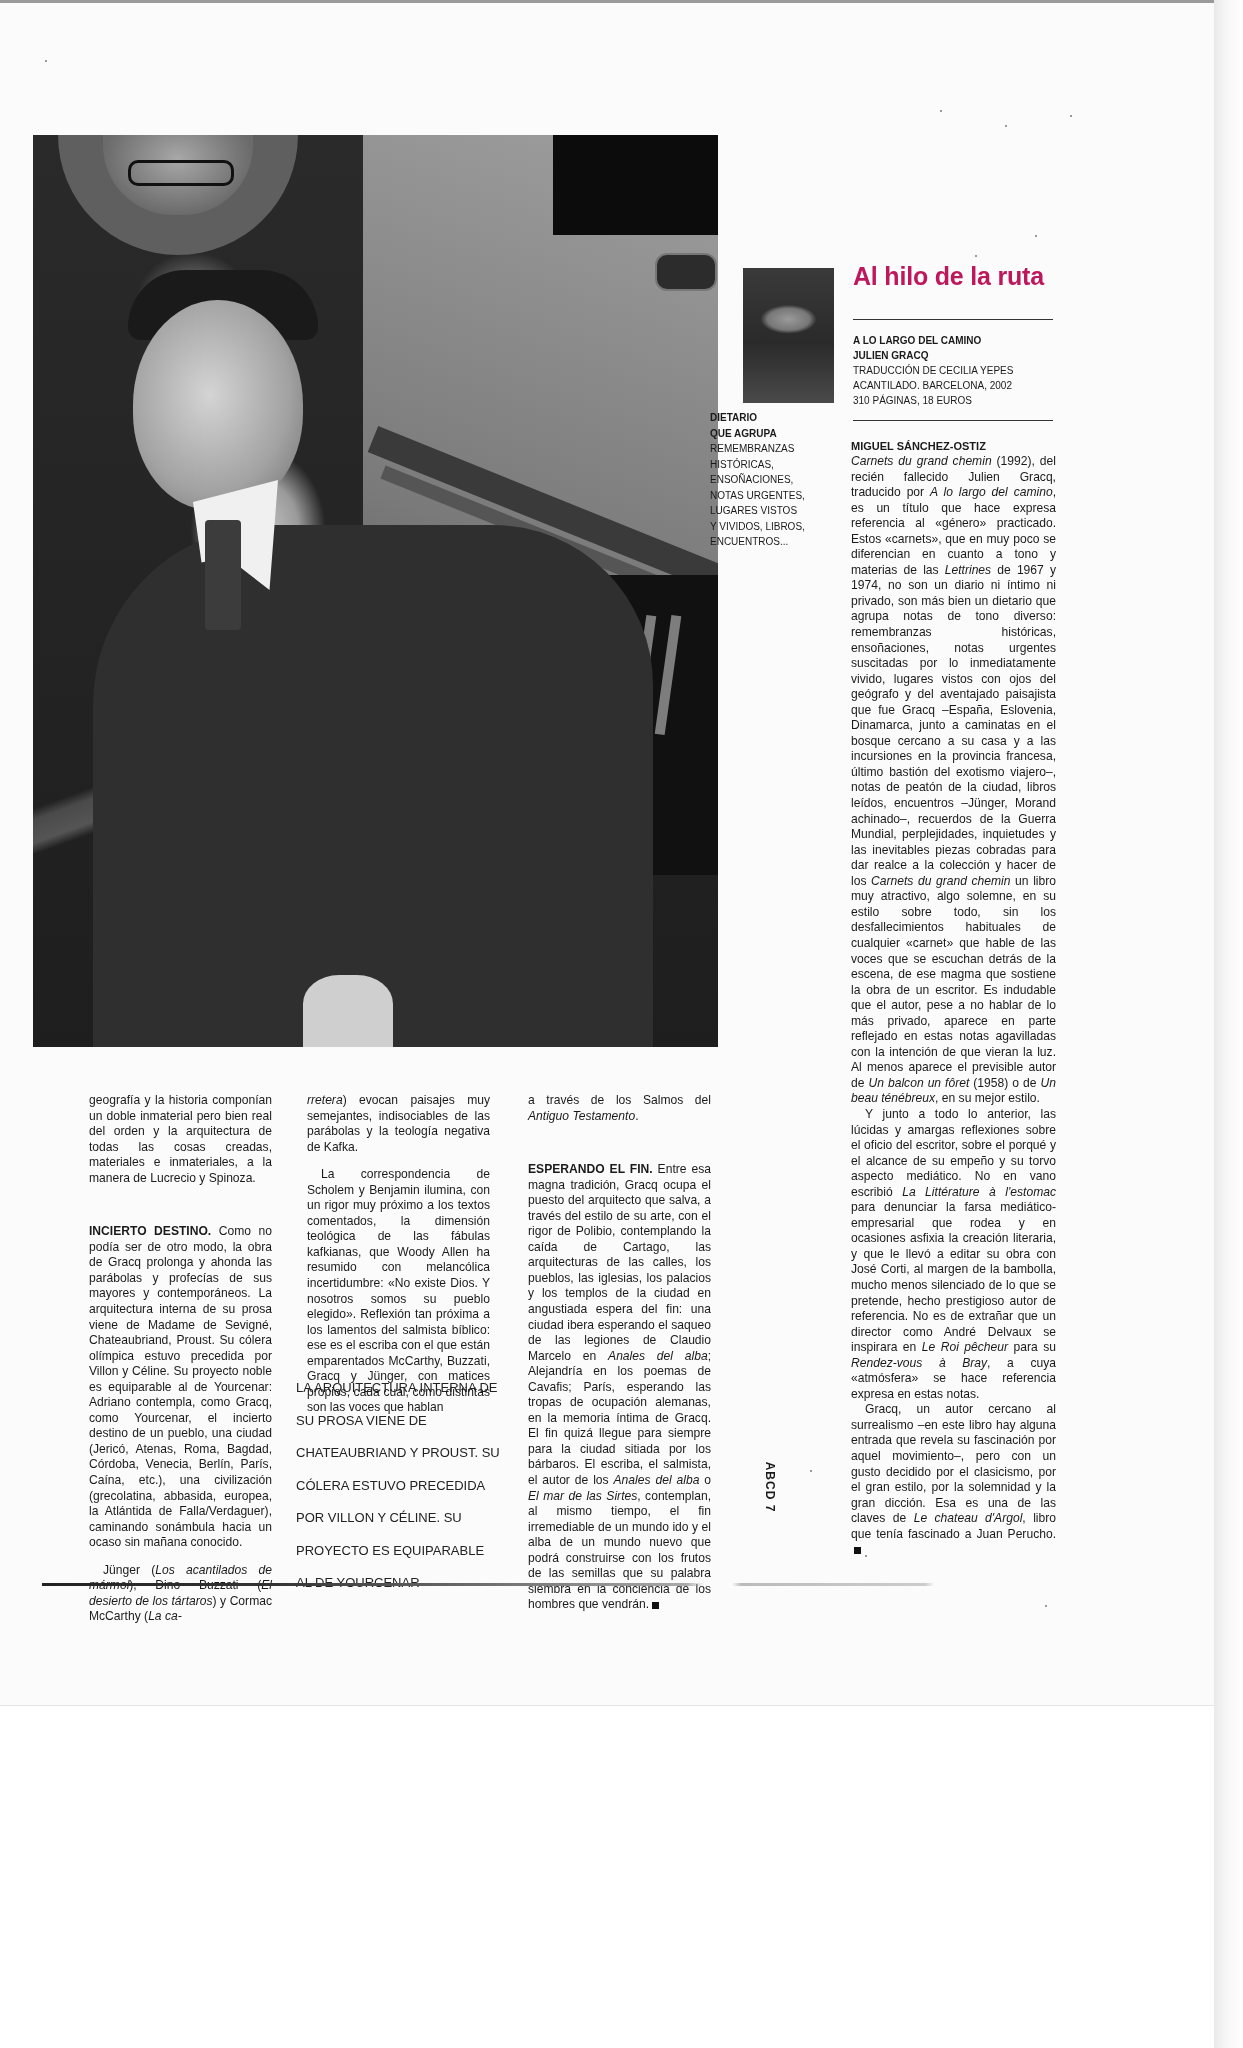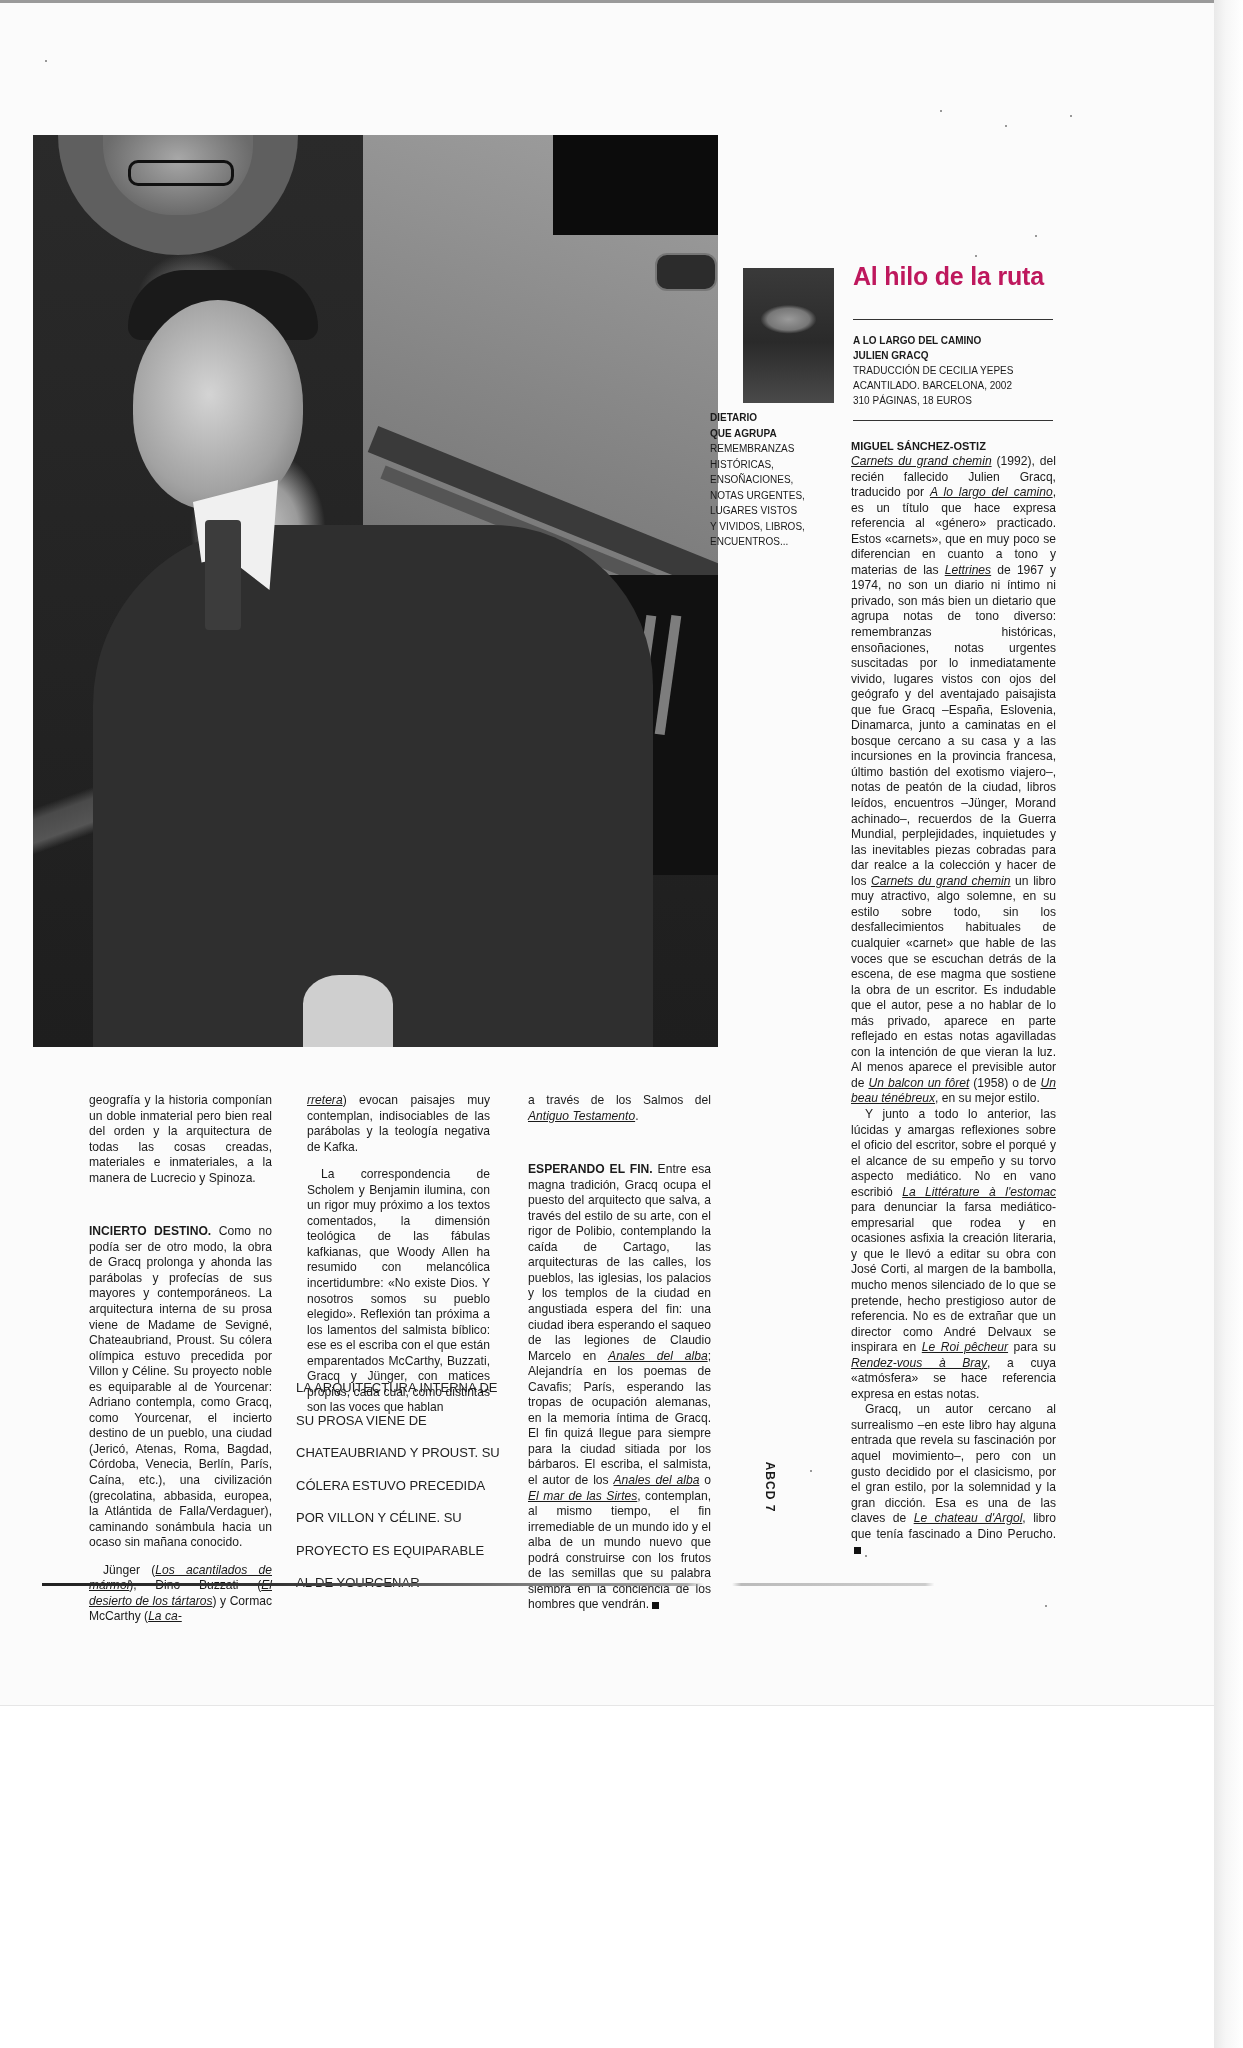--- a/index.html
+++ b/index.html
@@ -47,21 +47,21 @@
   .col{position:absolute;top:1081px;width:207px;font-size:12.1px;line-height:15.55px;text-align:justify;}
   .col p{margin:12px;}
   .indent{text-indent:14px;}
   .lead{font-weight:700;}
   .gap{height:14px;}
   .pullquote{position:absolute;left:296px;top:1372px;width:205px;font-size:13px;line-height:32.5px;text-transform:uppercase;color:#222;}
   .folio{position:absolute;left:769px;top:1456px;width:22px;height:70px;}
   .folio span{position:absolute;left:-24px;top:24px;transform:rotate(90deg);font-size:12px;font-weight:700;white-space:nowrap;letter-spacing:1px;}
   .bottom-rule{position:absolute;left:42px;top:1583px;width:920px;height:3px;background:linear-gradient(to right,#222 0%,#333 25%,#666 45%,#aaa 70%,transparent 72%,transparent 75%,#bbb 76%,#ccc 96%,transparent 97%);}
   .speck{position:absolute;width:2px;height:2px;background:#777;border-radius:1px;}
-  em{font-style:italic;text-decoration:underline;}
+  em{font-style:italic;}
   .endmark{display:inline-block;width:7px;height:7px;background:#111;margin-left:3px;vertical-align:middle;}
 </style>
 </head>
 <body>
 
 <div class="sheet">
   <div class="sheet-top"></div>
 
   <div class="photo">
     <div class="wall"></div>
@@ -110,33 +110,33 @@
 
   <div class="review">
     <span class="byline">MIGUEL SÁNCHEZ-OSTIZ</span>
     <div>
       <em>Carnets du grand chemin</em><span> (1992), del recién fallecido Julien Gracq, traducido por </span><em>A lo largo del camino</em><span>, es un título que hace expresa referencia al «género» practicado. Estos «carnets», que en muy poco se diferencian en cuanto a tono y materias de las </span><em>Lettrines</em><span> de 1967 y 1974, no son un diario ni íntimo ni privado, son más bien un dietario que agrupa notas de tono diverso: remembranzas históricas, ensoñaciones, notas urgentes suscitadas por lo inmediatamente vivido, lugares vistos con ojos del geógrafo y del aventajado paisajista que fue Gracq –España, Eslovenia, Dinamarca, junto a caminatas en el bosque cercano a su casa y a las incursiones en la provincia francesa, último bastión del exotismo viajero–, notas de peatón de la ciudad, libros leídos, encuentros –Jünger, Morand achinado–, recuerdos de la Guerra Mundial, perplejidades, inquietudes y las inevitables piezas cobradas para dar realce a la colección y hacer de los </span><em>Carnets du grand chemin</em><span> un libro muy atractivo, algo solemne, en su estilo sobre todo, sin los desfallecimientos habituales de cualquier «carnet» que hable de las voces que se escuchan detrás de la escena, de ese magma que sostiene la obra de un escritor. Es indudable que el autor, pese a no hablar de lo más privado, aparece en parte reflejado en estas notas agavilladas con la intención de que vieran la luz. Al menos aparece el previsible autor de </span><em>Un balcon un fôret</em><span> (1958) o de </span><em>Un beau ténébreux</em><span>, en su mejor estilo.</span>
     </div>
     <div class="indent">
       <span>Y junto a todo lo anterior, las lúcidas y amargas reflexiones sobre el oficio del escritor, sobre el porqué y el alcance de su empeño y su torvo aspecto mediático. No en vano escribió </span><em>La Littérature à l'estomac</em><span> para denunciar la farsa mediático-empresarial que rodea y en ocasiones asfixia la creación literaria, y que le llevó a editar su obra con José Corti, al margen de la bambolla, mucho menos silenciado de lo que se pretende, hecho prestigioso autor de referencia. No es de extrañar que un director como André Delvaux se inspirara en </span><em>Le Roi pêcheur</em><span> para su </span><em>Rendez-vous à Bray</em><span>, a cuya «atmósfera» se hace referencia expresa en estas notas.</span>
     </div>
     <div class="indent">
-      <span>Gracq, un autor cercano al surrealismo –en este libro hay alguna entrada que revela su fascinación por aquel movimiento–, pero con un gusto decidido por el clasicismo, por el gran estilo, por la solemnidad y la gran dicción. Esa es una de las claves de </span><em>Le chateau d'Argol</em><span>, libro que tenía fascinado a Dino Perucho.</span><span class="endmark"></span>
+      <span>Gracq, un autor cercano al surrealismo –en este libro hay alguna entrada que revela su fascinación por aquel movimiento–, pero con un gusto decidido por el clasicismo, por el gran estilo, por la solemnidad y la gran dicción. Esa es una de las claves de </span><em>Le chateau d'Argol</em><span>, libro que tenía fascinado a Juan Perucho.</span><span class="endmark"></span>
     </div>
   </div>
 
   <div class="col" style="left:77px">
     <p>geografía y la historia componían un doble inmaterial pero bien real del orden y la arquitectura de todas las cosas creadas, materiales e inmateriales, a la manera de Lucrecio y Spinoza.</p>
     <div class="gap"></div>
     <p><span class="lead">INCIERTO DESTINO.</span><span> Como no podía ser de otro modo, la obra de Gracq prolonga y ahonda las parábolas y profecías de sus mayores y contemporáneos. La arquitectura interna de su prosa viene de Madame de Sevigné, Chateaubriand, Proust. Su cólera olímpica estuvo precedida por Villon y Céline. Su proyecto noble es equiparable al de Yourcenar: Adriano contempla, como Gracq, como Yourcenar, el incierto destino de un pueblo, una ciudad (Jericó, Atenas, Roma, Bagdad, Córdoba, Venecia, Berlín, París, Caína, etc.), una civilización (grecolatina, abbasida, europea, la Atlántida de Falla/Verdaguer), caminando sonámbula hacia un ocaso sin mañana conocido.</span></p>
     <p class="indent"><span>Jünger (</span><em>Los acantilados de mármol</em><span>), Dino Buzzati (</span><em>El desierto de los tártaros</em><span>) y Cormac McCarthy (</span><em>La ca-</em></p>
   </div>
 
   <div class="col" style="left:295px">
-    <p><em>rretera</em><span>) evocan paisajes muy contemplan, indisociables de las parábolas y la teología negativa de Kafka.</span></p>
+    <p><em>rretera</em><span>) evocan paisajes muy semejantes, indisociables de las parábolas y la teología negativa de Kafka.</span></p>
     <p class="indent">La correspondencia de Scholem y Benjamin ilumina, con un rigor muy próximo a los textos comentados, la dimensión teológica de las fábulas kafkianas, que Woody Allen ha resumido con melancólica incertidumbre: «No existe Dios. Y nosotros somos su pueblo elegido». Reflexión tan próxima a los lamentos del salmista bíblico: ese es el escriba con el que están emparentados McCarthy, Buzzati, Gracq y Jünger, con matices propios, cada cual, como distintas son las voces que hablan</p>
   </div>
   <div class="pullquote">La arquitectura interna de su prosa viene de Chateaubriand y Proust. Su cólera estuvo precedida por Villon y Céline. Su proyecto es equiparable al de Yourcenar</div>
 
   <div class="col" style="left:516px">
     <p><span>a través de los Salmos del </span><em>Antiguo Testamento</em><span>.</span></p>
     <div class="gap"></div>
     <p><span class="lead">ESPERANDO EL FIN.</span><span> Entre esa magna tradición, Gracq ocupa el puesto del arquitecto que salva, a través del estilo de su arte, con el rigor de Polibio, contemplando la caída de Cartago, las arquitecturas de las calles, los pueblos, las iglesias, los palacios y los templos de la ciudad en angustiada espera del fin: una ciudad ibera esperando el saqueo de las legiones de Claudio Marcelo en </span><em>Anales del alba</em><span>; Alejandría en los poemas de Cavafis; París, esperando las tropas de ocupación alemanas, en la memoria íntima de Gracq. El fin quizá llegue para siempre para la ciudad sitiada por los bárbaros. El escriba, el salmista, el autor de los </span><em>Anales del alba</em><span> o </span><em>El mar de las Sirtes</em><span>, contemplan, al mismo tiempo, el fin irremediable de un mundo ido y el alba de un mundo nuevo que podrá construirse con los frutos de las semillas que su palabra siembra en la conciencia de los hombres que vendrán.</span><span class="endmark"></span></p>
   </div>
 

